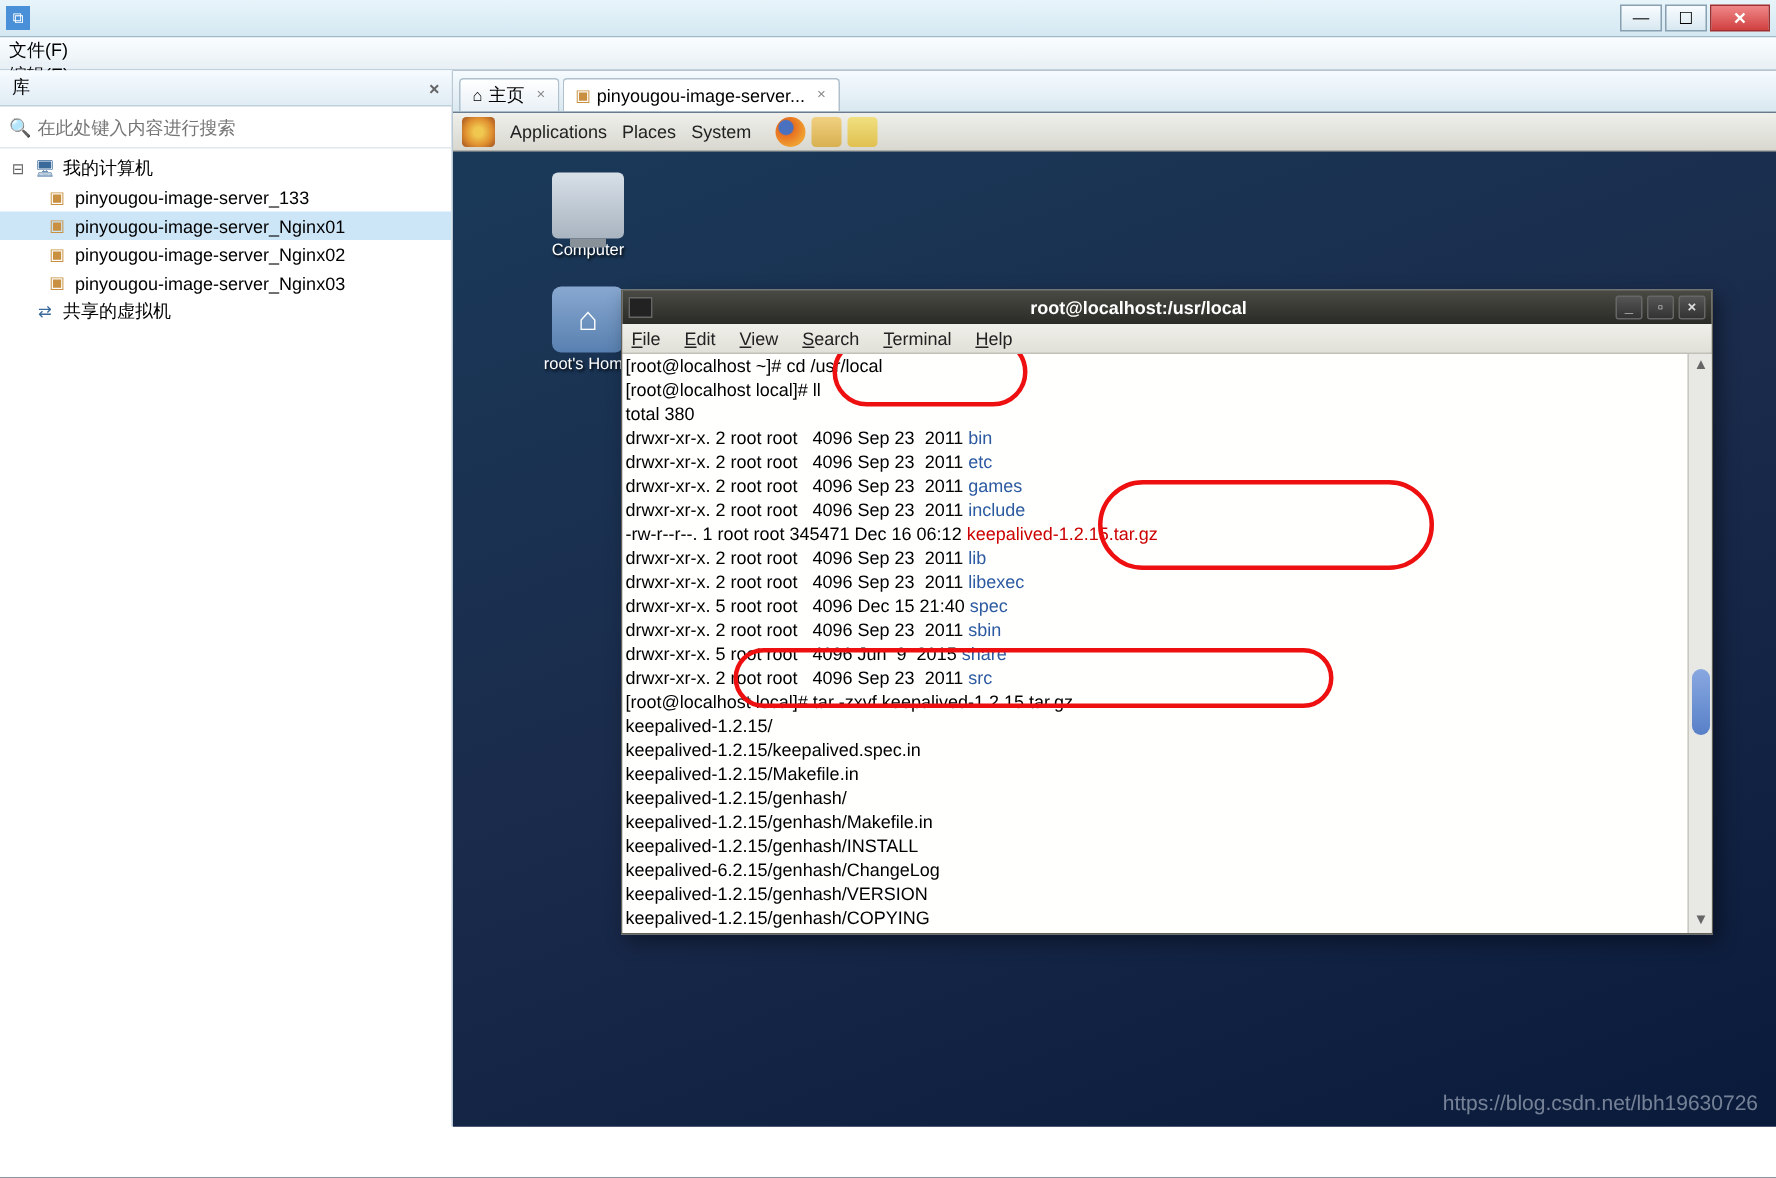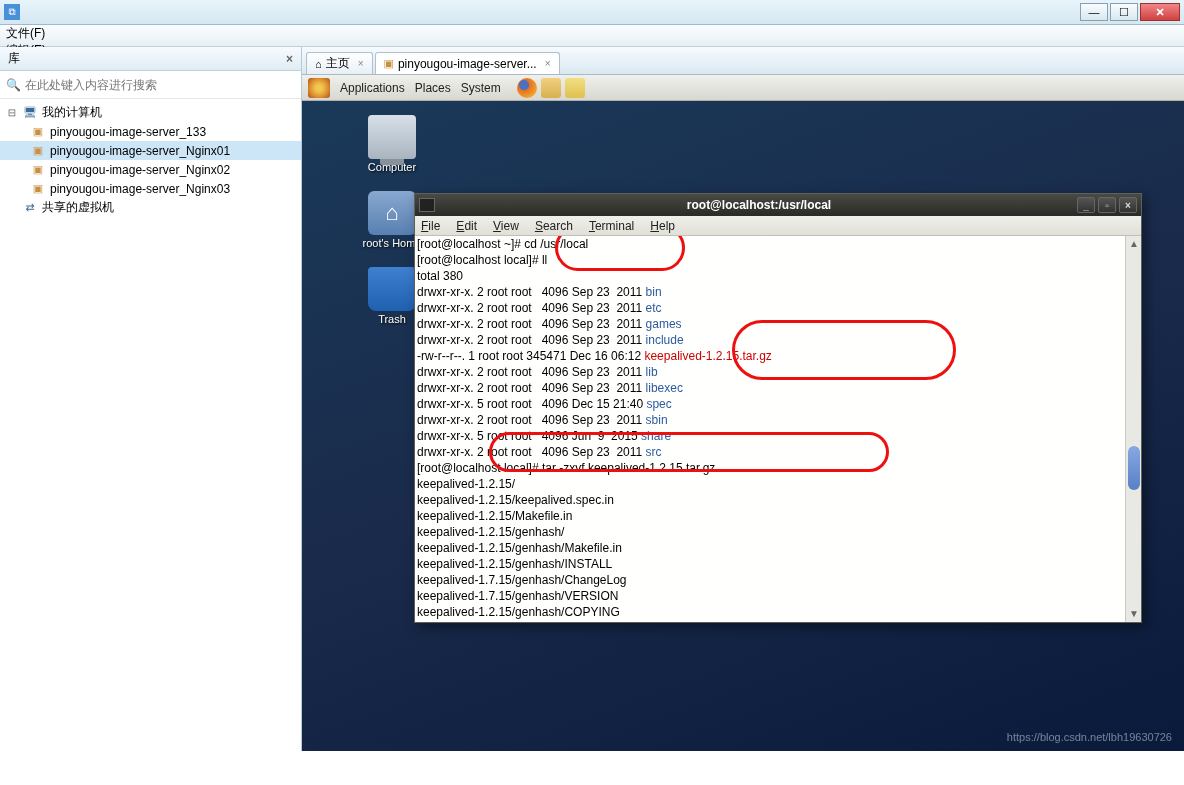--- a/index.html
+++ b/index.html
@@ -81,21 +81,21 @@
 .term-scrollbar .arrow { position: absolute; left: 0; width: 16px; height: 16px; display: flex; align-items: center; justify-content: center; color: #666; font-size: 10px; }
 .term-scrollbar .arrow.up { top: 0; }
 .term-scrollbar .arrow.down { bottom: 0; }
 .tblue { color: #2c5aa0; }
 .tred { color: #cc0000; }
 
 
 .oval { position: absolute; border: 3px solid #ee1010; border-radius: 40px; pointer-events: none; }
 
 
-.watermark { position: absolute; right: 12px; bottom: 8px; color: rgba(220,230,240,0.5); font-size: 11px; }
+.watermark { position: absolute; right: 12px; bottom: 8px; color: rgba(220,230,240,0.5); font-size: 14px; }
 </style>
 </head>
 <body>
 
 <div class="titlebar">
   <div class="icon">⧉</div>
   <div class="win-controls">
     <div class="win-btn">—</div>
     <div class="win-btn max">☐</div>
     <div class="win-btn close">✕</div>
@@ -195,24 +195,20 @@
       </div>
 
       <div class="desk-icons">
         <div class="desk-icon">
           <div class="di-img di-computer"></div>
           <div class="di-label">Computer</div>
         </div>
         <div class="desk-icon">
           <div class="di-img di-home">⌂</div>
           <div class="di-label">root's Home</div>
-        </div>
-        <div class="desk-icon">
-          <div class="di-img di-trash"></div>
-          <div class="di-label">Trash</div>
         </div>
       </div>
 
       <div class="term-window">
         <div class="term-titlebar">
           <div class="tt-icon"></div>
           <div class="tt-title">root@localhost:/usr/local</div>
           <div class="tt-btns">
             <div class="tt-btn">_</div>
             <div class="tt-btn">▫</div>
@@ -242,22 +238,22 @@
 <span>drwxr-xr-x. 2 root root   4096 Sep 23  2011 </span><span class="tblue">sbin</span>
 <span>drwxr-xr-x. 5 root root   4096 Jun  9  2015 </span><span class="tblue">share</span>
 <span>drwxr-xr-x. 2 root root   4096 Sep 23  2011 </span><span class="tblue">src</span>
 <span>[root@localhost local]# tar -zxvf keepalived-1.2.15.tar.gz</span>
 <span>keepalived-1.2.15/</span>
 <span>keepalived-1.2.15/keepalived.spec.in</span>
 <span>keepalived-1.2.15/Makefile.in</span>
 <span>keepalived-1.2.15/genhash/</span>
 <span>keepalived-1.2.15/genhash/Makefile.in</span>
 <span>keepalived-1.2.15/genhash/INSTALL</span>
-<span>keepalived-1.7.15/genhash/ChangeLog</span>
-<span>keepalived-1.7.15/genhash/VERSION</span>
+<span>keepalived-6.2.15/genhash/ChangeLog</span>
+<span>keepalived-1.2.15/genhash/VERSION</span>
 <span>keepalived-1.2.15/genhash/COPYING</span>
 </div>
           <div class="term-scrollbar">
             <div class="arrow up">▲</div>
             <div class="thumb"></div>
             <div class="arrow down">▼</div>
           </div>
 
           <div class="oval" style="top:-11px; left:140px; width:130px; height:46px;"></div>
           <div class="oval" style="top:84px; left:317px; width:224px; height:60px; border-radius:30px;"></div>

